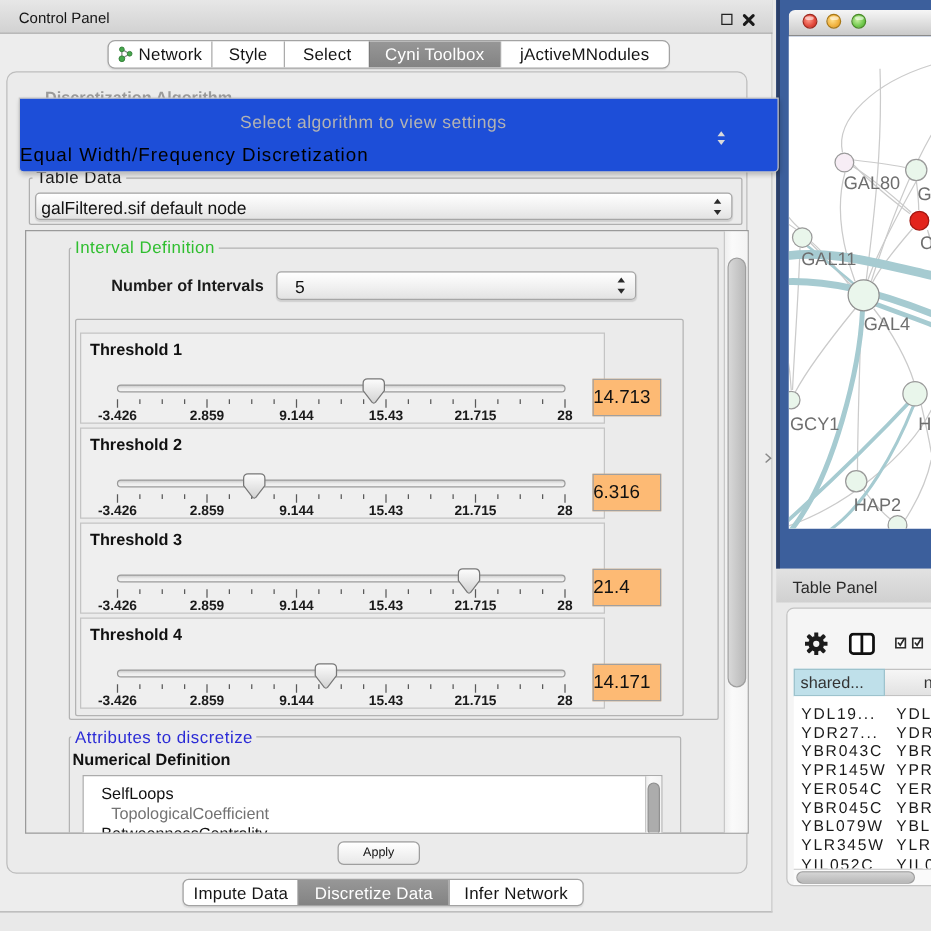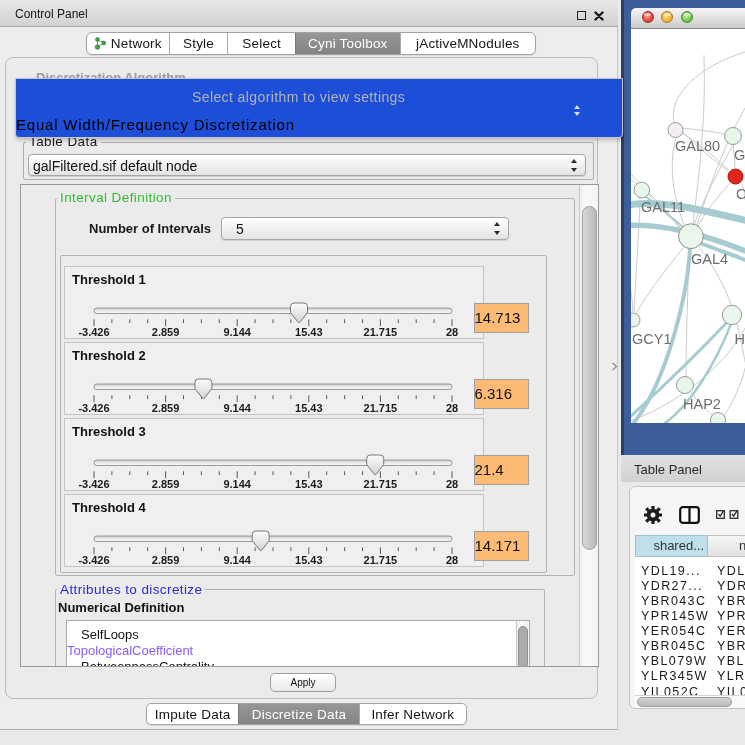--- a/index.html
+++ b/index.html
@@ -282,21 +282,21 @@
             <path d="M190.7 36 h10 a3.5 3.5 0 0 1 3.5 3.5 v6 l-7.2 9.3 a1.6 1.6 0 0 1 -2.6 0 l-7.2 -9.3 v-6 a3.5 3.5 0 0 1 3.5 -3.5 z" fill="url(#thm)" stroke="#777" stroke-width="1"></path>
           </svg>
           <div class="tfield">14.171</div>
         </div>
 
       <div class="grp" style="left:34px;top:404px;width:490px;height:113px;border-color:#B3B3B3"></div>
       <span class="grplab" style="left:36px;top:398px;color:#2B2BD6">Attributes to discretize</span>
       <b class="abs" style="left:37px;top:415px;font-size:13px;color:#111">Numerical Definition</b>
       <div class="abs" style="left:45px;top:435px;width:464px;height:48px;background:#FFF;border:1px solid #ABABAB;box-sizing:border-box">
         <span class="abs" style="left:14px;top:5.5px;font-size:13px;color:#111">SelfLoops</span>
-        <span class="abs" style="left:0;top:21.5px;font-size:13px;color:#8b5cf6">TopologicalCoefficient</span>
+        <span class="abs" style="left:22px;top:21.5px;font-size:13px;color:#737373">TopologicalCoefficient</span>
         <span class="abs" style="left:14px;top:37.5px;font-size:13px;color:#111">BetweennessCentrality</span>
         <div class="vsb-track" style="right:0;top:0;width:13px;height:48px"></div>
         <div class="vsb-thumb" style="right:1.5px;top:5px;width:10px;height:43px;background:#ACACAC;border-color:#909090"></div>
       </div>
 
       <div class="vsb-track" style="left:558px;top:0;width:20px;height:483px"></div>
       <div class="vsb-thumb" style="left:561px;top:21px;width:15px;height:344px"></div>
     </div>
 
     <div class="btn" style="left:264px;top:615px;width:66px;height:19px">Apply</div>
@@ -396,21 +396,21 @@
   <svg class="abs" style="left:49px;top:19px" width="21" height="18" viewBox="0 0 21 18">
     <rect x="1.2" y="1.2" width="18.6" height="15.6" rx="2.5" fill="#FFF" stroke="#111" stroke-width="2.2"></rect>
     <line x1="10.5" y1="1.5" x2="10.5" y2="16.5" stroke="#111" stroke-width="2.2"></line>
     </svg>
   <svg class="abs" style="left:86px;top:22px" width="24" height="10" viewBox="0 0 24 10">
     <rect x="0.7" y="1.7" width="7.6" height="7.6" fill="#FFF" stroke="#2A2A2A" stroke-width="1.3"></rect>
     <path d="M2.4 5 L4.2 7.2 L7.6 1.6" fill="none" stroke="#2A2A2A" stroke-width="1.3"></path>
     <rect x="14.2" y="1.7" width="7.6" height="7.6" fill="#FFF" stroke="#2A2A2A" stroke-width="1.3"></rect>
     <path d="M15.9 5 L17.7 7.2 L21.1 1.6" fill="none" stroke="#2A2A2A" stroke-width="1.3"></path>
     </svg>
-  <div class="hcell" style="left:5px;width:73px;background:#BFE0EA;border:1px solid #9DC3CD;text-align:right;padding-right:3px;line-height:20px">shared...</div>
+  <div class="hcell" style="left:5px;width:73px;background:#BFE0EA;border:1px solid #9DC3CD;text-align:right;padding-right:16px;line-height:20px">shared...</div>
   <div class="hcell" style="left:78px;width:42px;background:linear-gradient(#F6F6F6,#E2E2E2);border:1px solid #C2C2C2;border-left:none">
       <span style="position:absolute;left:31px;top:2px">n...</span>
     </div>
   <div class="abs" style="left:5px;top:70px;width:114px;height:138px;background:#FFF;overflow:hidden">
     <span class="trow" style="left:6px;top:6.7px">YDL19...</span>
       <span class="trow" style="left:82px;top:6.7px">YDL1</span>
     <span class="trow" style="left:6px;top:21.8px">YDR27...</span>
       <span class="trow" style="left:82px;top:21.8px">YDR2</span>
     <span class="trow" style="left:6px;top:36.9px">YBR043C</span>
       <span class="trow" style="left:82px;top:36.9px">YBR0</span>

